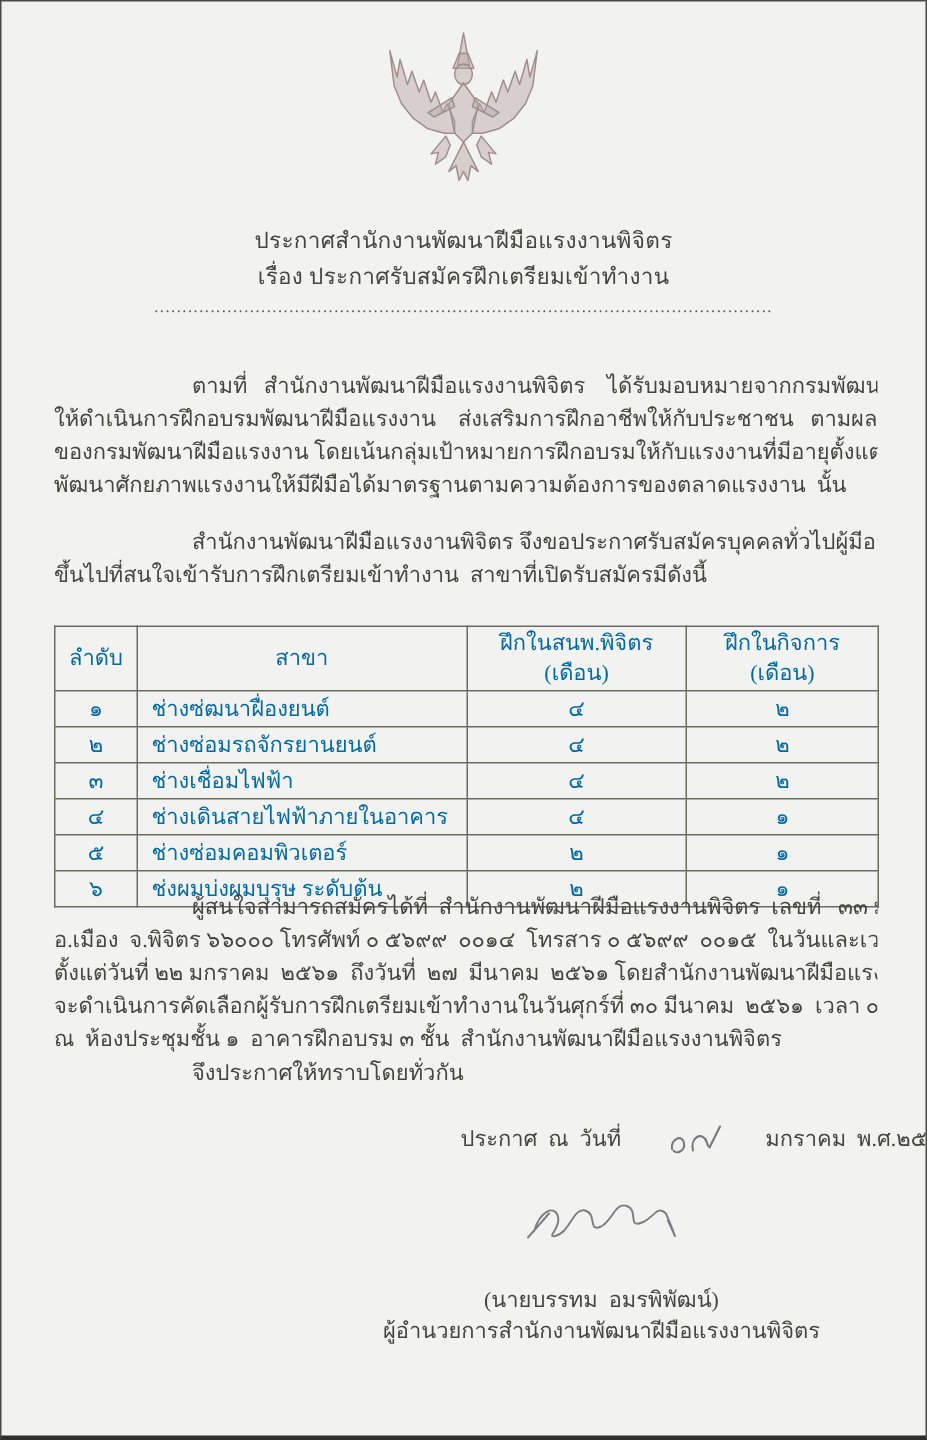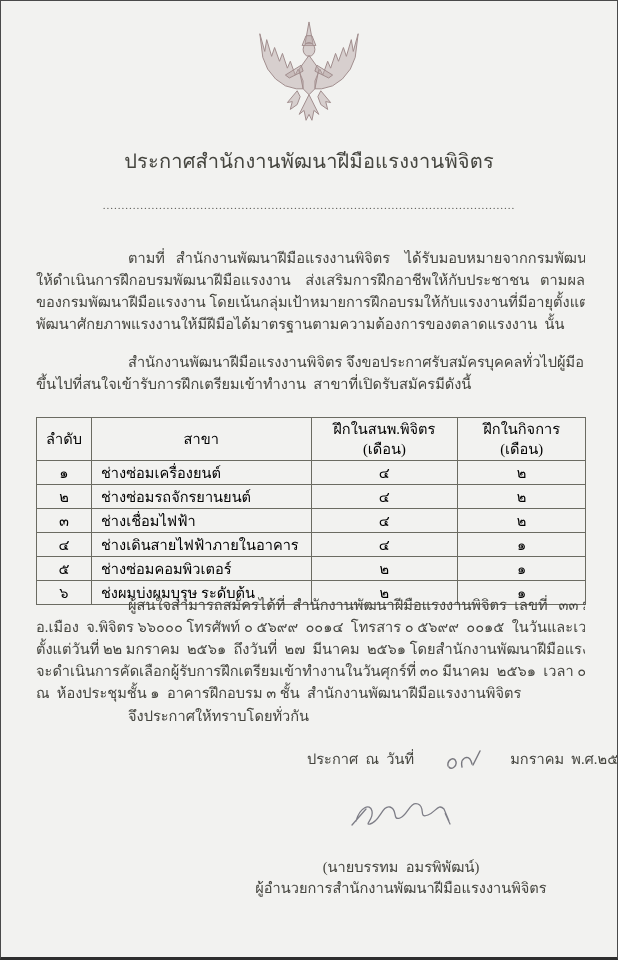--- a/index.html
+++ b/index.html
@@ -13,37 +13,37 @@
     box-sizing:border-box;
     font-family:"Liberation Serif","DejaVu Serif",serif;
     color:#45453f;
     overflow:hidden;
   }
   .emblem{
     position:absolute;top:14px;left:50%;transform:translateX(-50%);
     width:118px;height:124px;
   }
   .title-block{position:absolute;top:148px;left:0;right:0;text-align:center;}
-  .title-line{font-size:20px;line-height:24px;letter-spacing:.2px;}
+  .title-line{font-size:15px;line-height:24px;letter-spacing:.2px;}
   .dots{
     position:absolute;top:198px;left:0;right:0;text-align:center;
     font-size:11px;letter-spacing:1px;color:#5a5a54;overflow:hidden;white-space:nowrap;
   }
   .para{position:absolute;left:35px;right:32px;font-size:14.6px;}
   .para .line{line-height:22px;white-space:pre;overflow:hidden;}
   .para .line:first-child{text-indent:92px;}
   .p1{top:246px;}
   .p2{top:350px;}
   .p3{top:593px;}
   .closing{top:704px;}
   .closing .line:first-child{text-indent:92px;}
   table.courses{
     position:absolute;top:416px;left:35px;
     width:550px;border-collapse:collapse;
-    font-size:14.6px;color:#000000;
+    font-size:14.6px;color:#0369a1;
   }
   table.courses th,table.courses td{
     border:1px solid #6b6b62;
     font-weight:normal;
     text-align:center;
     padding:1px 4px;
     height:21px;
     line-height:20px;
   }
   table.courses col.c0{width:55px;}
@@ -89,20 +89,21 @@
 
       <path d="M60 78 L50 98 55 94 57 104 60 98 63 104 65 94 70 98 Z"></path>
 
       <path d="M48 74 L38 86 43 85 41 93 48 88 51 80 Z"></path>
       <path d="M72 74 L82 86 77 85 79 93 72 88 69 80 Z"></path>
     </g>
   </svg>
 
   <div class="title-block">
     <div class="title-line">ประกาศสำนักงานพัฒนาฝีมือแรงงานพิจิตร</div>
+    <div class="title-line">เรื่อง    ประกาศรับสมัครฝึกเตรียมเข้าทำงาน</div>
   </div>
   <div class="dots">..............................................................................................................</div>
 
   <div class="para p1">
       <div class="line">ตามที่   สำนักงานพัฒนาฝีมือแรงงานพิจิตร    ได้รับมอบหมายจากกรมพัฒนาฝีมือแรงงาน</div>
       <div class="line">ให้ดำเนินการฝึกอบรมพัฒนาฝีมือแรงงาน    ส่งเสริมการฝึกอาชีพให้กับประชาชน   ตามผลผลิตและกิจกรรม</div>
       <div class="line">ของกรมพัฒนาฝีมือแรงงาน โดยเน้นกลุ่มเป้าหมายการฝึกอบรมให้กับแรงงานที่มีอายุตั้งแต่ ๑๕ ปีขึ้นไป  เพื่อ</div>
       <div class="line">พัฒนาศักยภาพแรงงานให้มีฝีมือได้มาตรฐานตามความต้องการของตลาดแรงงาน  นั้น</div>
     </div>
 
@@ -122,21 +123,21 @@
       <tr id="table-head-row">
           <th>ลำดับ</th>
           <th>สาขา</th>
           <th>ฝึกในสนพ.พิจิตร (เดือน)</th>
           <th>ฝึกในกิจการ (เดือน)</th>
         </tr>
     </thead>
     <tbody id="table-body">
         <tr>
           <td>๑</td>
-          <td class="left">ช่างซ่อมเครื่องยนต์</td>
+          <td class="left">ช่างซ่ฒนาฝื่องยนต์</td>
           <td>๔</td>
           <td>๒</td>
         </tr>
         <tr>
           <td>๒</td>
           <td class="left">ช่างซ่อมรถจักรยานยนต์</td>
           <td>๔</td>
           <td>๒</td>
         </tr>
         <tr>

